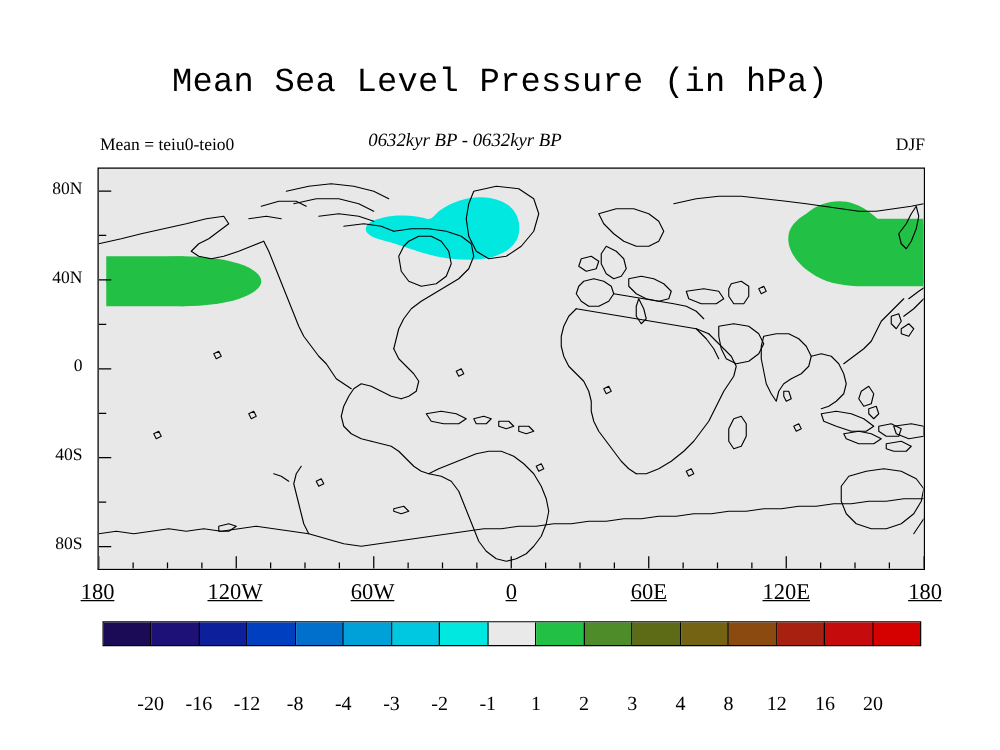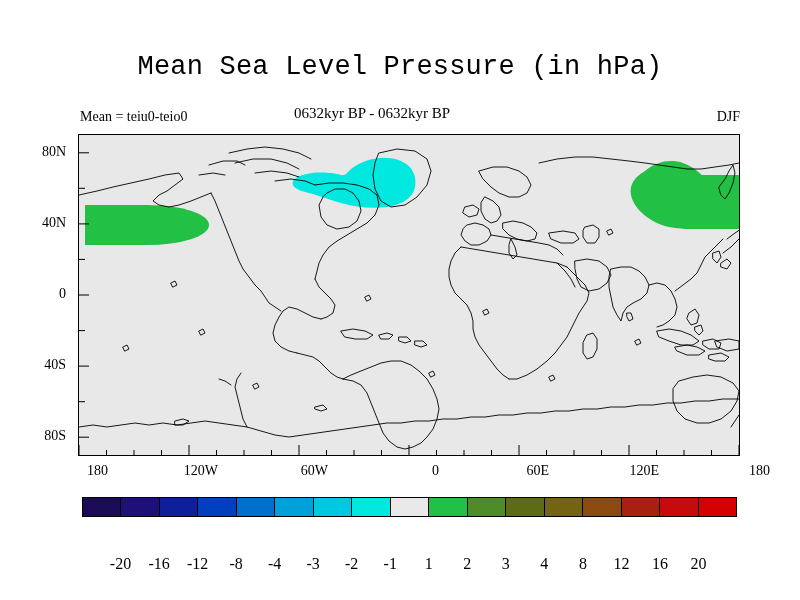--- a/index.html
+++ b/index.html
@@ -54,21 +54,21 @@
   }
   .case-label {
     position: absolute;
     left: 0;
     top: 105px;
     width: 800px;
     text-align: center;
     font-size: 15px;
     white-space: nowrap;
   }
-  .case-label .inner { position: relative; left: -28px; }
+  .case-label .inner { position: relative; left: -28px; font-style: italic; }
   .season-label {
     position: absolute;
     right: 60px;
     top: 109px;
     font-size: 14px;
     white-space: nowrap;
   }
 
   
   #map-frame {
@@ -86,24 +86,25 @@
   .ylab {
     position: absolute;
     width: 66px;
     text-align: right;
     font-size: 14px;
     white-space: nowrap;
     left: 0;
   }
   .xlab {
     position: absolute;
-    font-size: 14px;
-    white-space: nowrap;
-    text-align: right;
+    font-size: 18px;
+    white-space: nowrap;
+    text-align: center;
     width: 60px;
+    text-decoration: underline;
   }
 
   
   #colorbar-wrap {
     position: absolute;
     left: 82px;
     top: 497px;
     width: 655px;
     height: 20px;
     border: 1px solid #000;

